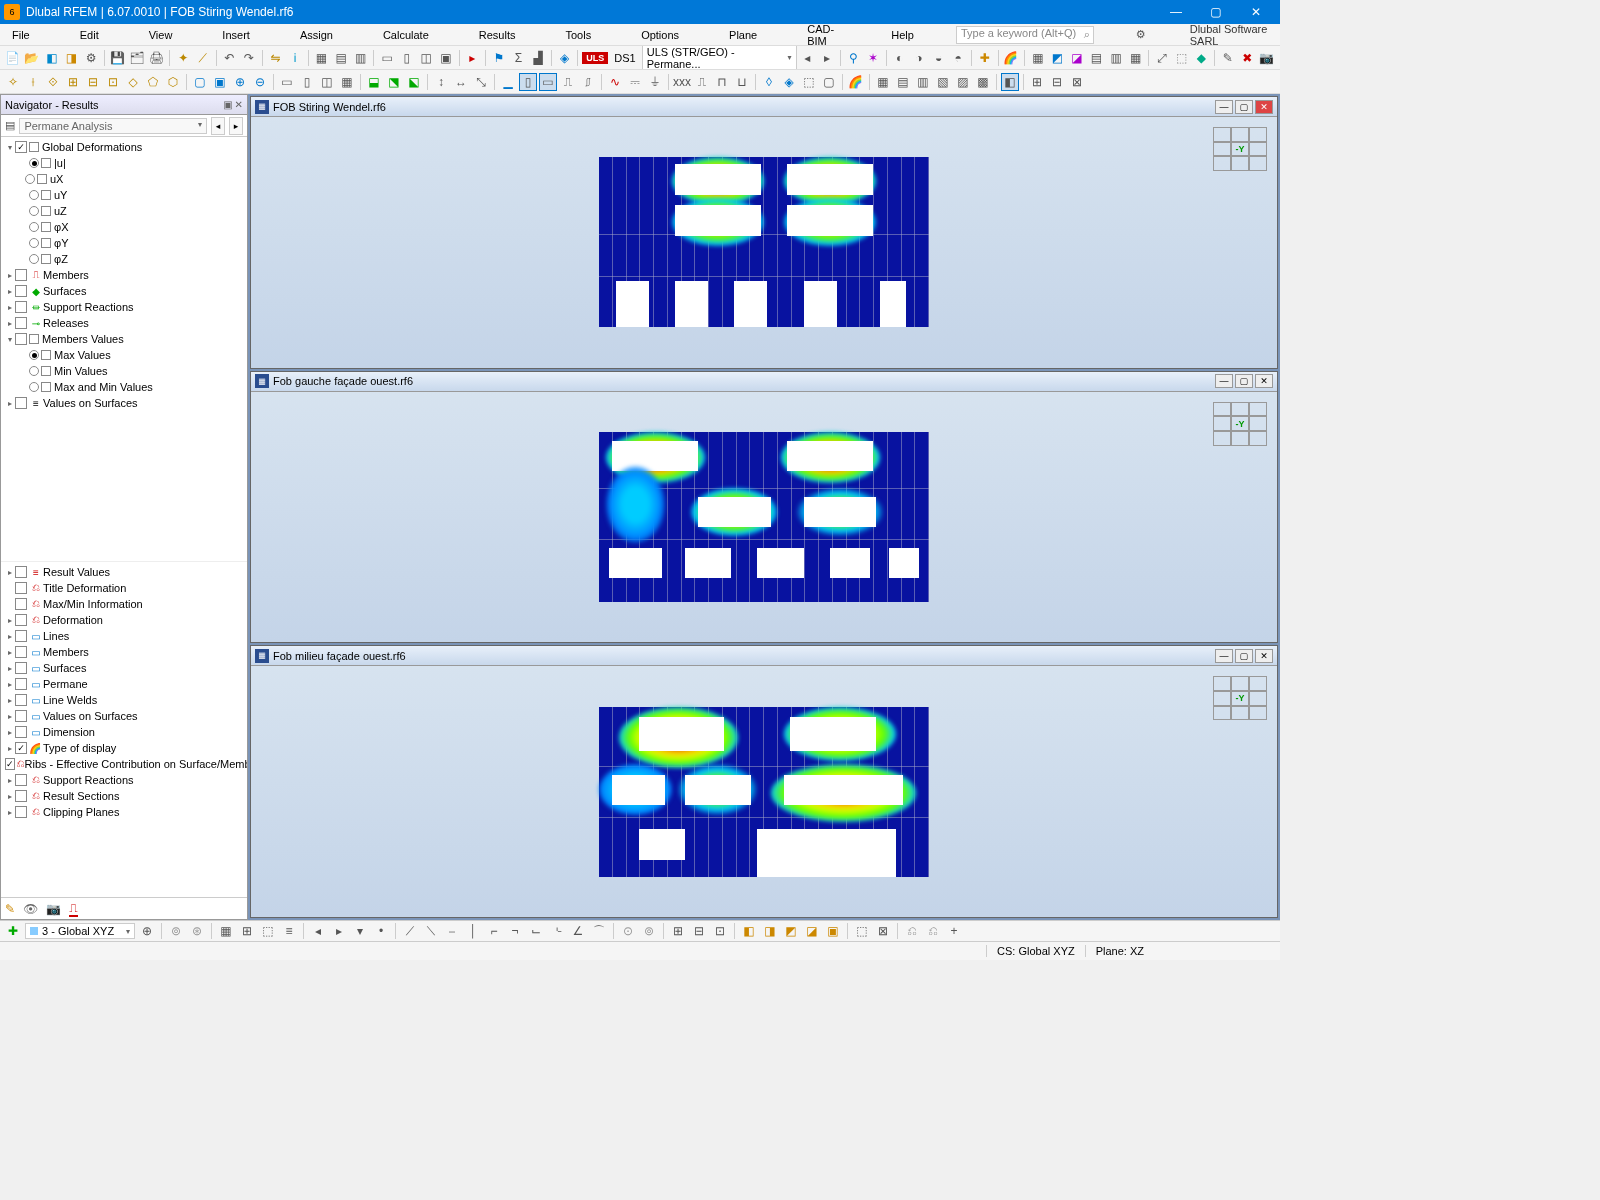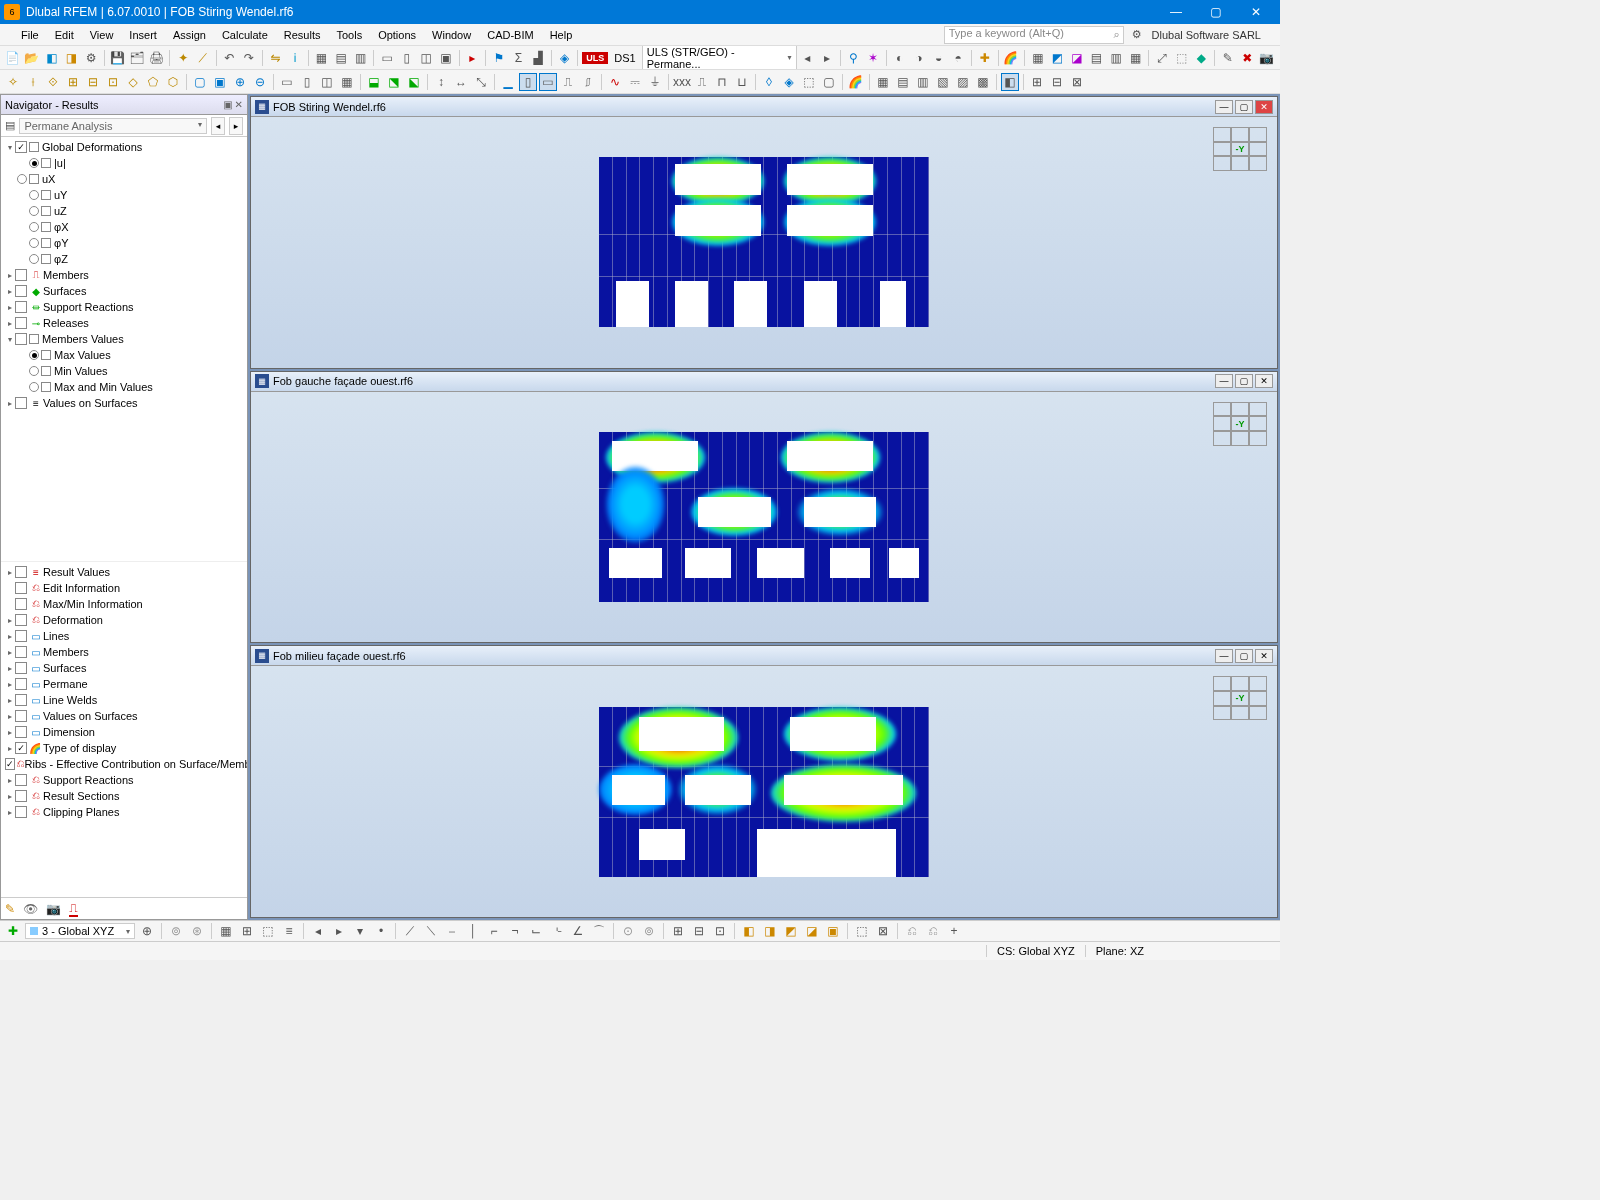--- a/index.html
+++ b/index.html
@@ -3,21 +3,21 @@
 <meta charset="utf-8">
 <style>
 * { box-sizing: border-box; margin: 0; padding: 0; font-family: "Segoe UI", Tahoma, sans-serif; }
 body { background: #f0f0f0; font-size: 11px; color: #000; overflow: hidden; width: 1280px; height: 960px; }
 .titlebar { height: 24px; background: #0078d7; color: #fff; display: flex; align-items: center; padding: 0 4px; }
 .titlebar .app-icon { width: 16px; height: 16px; background: #ff9800; border-radius: 2px; margin-right: 6px; display:flex;align-items:center;justify-content:center;font-size:9px;color:#000;}
 .titlebar .title-text { flex: 0 0 auto; font-size: 12px; }
 .titlebar .spacer { flex: 1; }
 .win-btns { display: flex; }
 .win-btn { width: 40px; height: 24px; display:flex;align-items:center;justify-content:center;color:#fff;font-size:12px;}
-.menubar { height: 22px; background: #f5f5f5; display: flex; align-items: center; padding: 0 13px; border-bottom: 1px solid #ddd;}
+.menubar { height: 22px; background: #f5f5f5; display: flex; align-items: center; padding: 0 4px; border-bottom: 1px solid #ddd; gap: 34px;}
 .menubar .menu-item { padding: 2px 8px; font-size: 11px; cursor: default; }
 .menubar .search-box { margin-left: auto; margin-right: 8px; width: 180px; height: 18px; border: 1px solid #ccc; padding: 0 16px 0 4px; font-size: 11px; color:#888; background:#fff; position:relative;}
 .menubar .search-box::after{content:'⌕';position:absolute;right:3px;top:1px;color:#888;}
 .menubar .company { font-size: 11px; padding-right: 6px; color:#333;}
 .toolbar { height: 24px; background: #f5f5f5; border-bottom: 1px solid #ddd; display:flex; align-items:center; padding: 0 4px; gap:2px; overflow:hidden;}
 .tb-btn { width: 18px; height: 18px; display:inline-flex; align-items:center;justify-content:center; font-size:12px; color:#555; border:1px solid transparent;}
 .tb-sep { width:1px; height:16px; background:#ccc; margin: 0 2px;}
 .uls-badge{background:#c00;color:#fff;font-size:9px;padding:1px 4px;font-weight:bold;}
 .ds-text{font-size:11px;padding:0 4px;}
 .combo{border:1px solid #ccc;background:#fff;font-size:11px;padding:1px 4px;min-width:130px;display:flex;align-items:center;}
@@ -82,21 +82,21 @@
 <div class="menubar">
   <span class="menu-item">File</span>
   <span class="menu-item">Edit</span>
   <span class="menu-item">View</span>
   <span class="menu-item">Insert</span>
   <span class="menu-item">Assign</span>
   <span class="menu-item">Calculate</span>
   <span class="menu-item">Results</span>
   <span class="menu-item">Tools</span>
   <span class="menu-item">Options</span>
-  <span class="menu-item">Window</span>
+  <span class="menu-item">Plane</span>
   <span class="menu-item">CAD-BIM</span>
   <span class="menu-item">Help</span>
   <div class="search-box">Type a keyword (Alt+Q)</div>
   <span class="ico" style="margin-right:10px;">⚙</span>
   <span class="company">Dlubal Software SARL</span>
 </div>
 
 <div class="toolbar">
   <span class="tb-btn">📄</span>
   <span class="tb-btn">📂</span>
@@ -258,21 +258,21 @@
           <span class="tri">▾</span>
           <span class="cb checked"></span>
           <span class="sq"></span>
           <span>Global Deformations</span>
         </div>
       <div class="tree-row" style="padding-left:28px">
           <span class="rb sel"></span>
           <span class="sq"></span>
           <span>|u|</span>
         </div>
-      <div class="tree-row" style="padding-left:16px">
+      <div class="tree-row" style="padding-left:24px">
           <span class="rb"></span>
           <span class="sq"></span>
           <span>uX</span>
         </div>
       <div class="tree-row" style="padding-left:28px">
           <span class="rb"></span>
           <span class="sq"></span>
           <span>uY</span>
         </div>
       <div class="tree-row" style="padding-left:28px">
@@ -351,21 +351,21 @@
         <div class="tree-row">
             <span class="tri">▸</span>
             <span class="cb"></span>
             <span class="tree-icon" style="color:#c00">≡</span>
             <span>Result Values</span>
           </div>
         <div class="tree-row">
             <span class="tri"></span>
             <span class="cb"></span>
             <span class="tree-icon" style="color:#c00">⎌</span>
-            <span>Edit Information</span>
+            <span>Title Deformation</span>
           </div>
         <div class="tree-row">
             <span class="tri"></span>
             <span class="cb"></span>
             <span class="tree-icon" style="color:#c00">⎌</span>
             <span>Max/Min Information</span>
           </div>
         <div class="tree-row">
             <span class="tri">▸</span>
             <span class="cb"></span>

